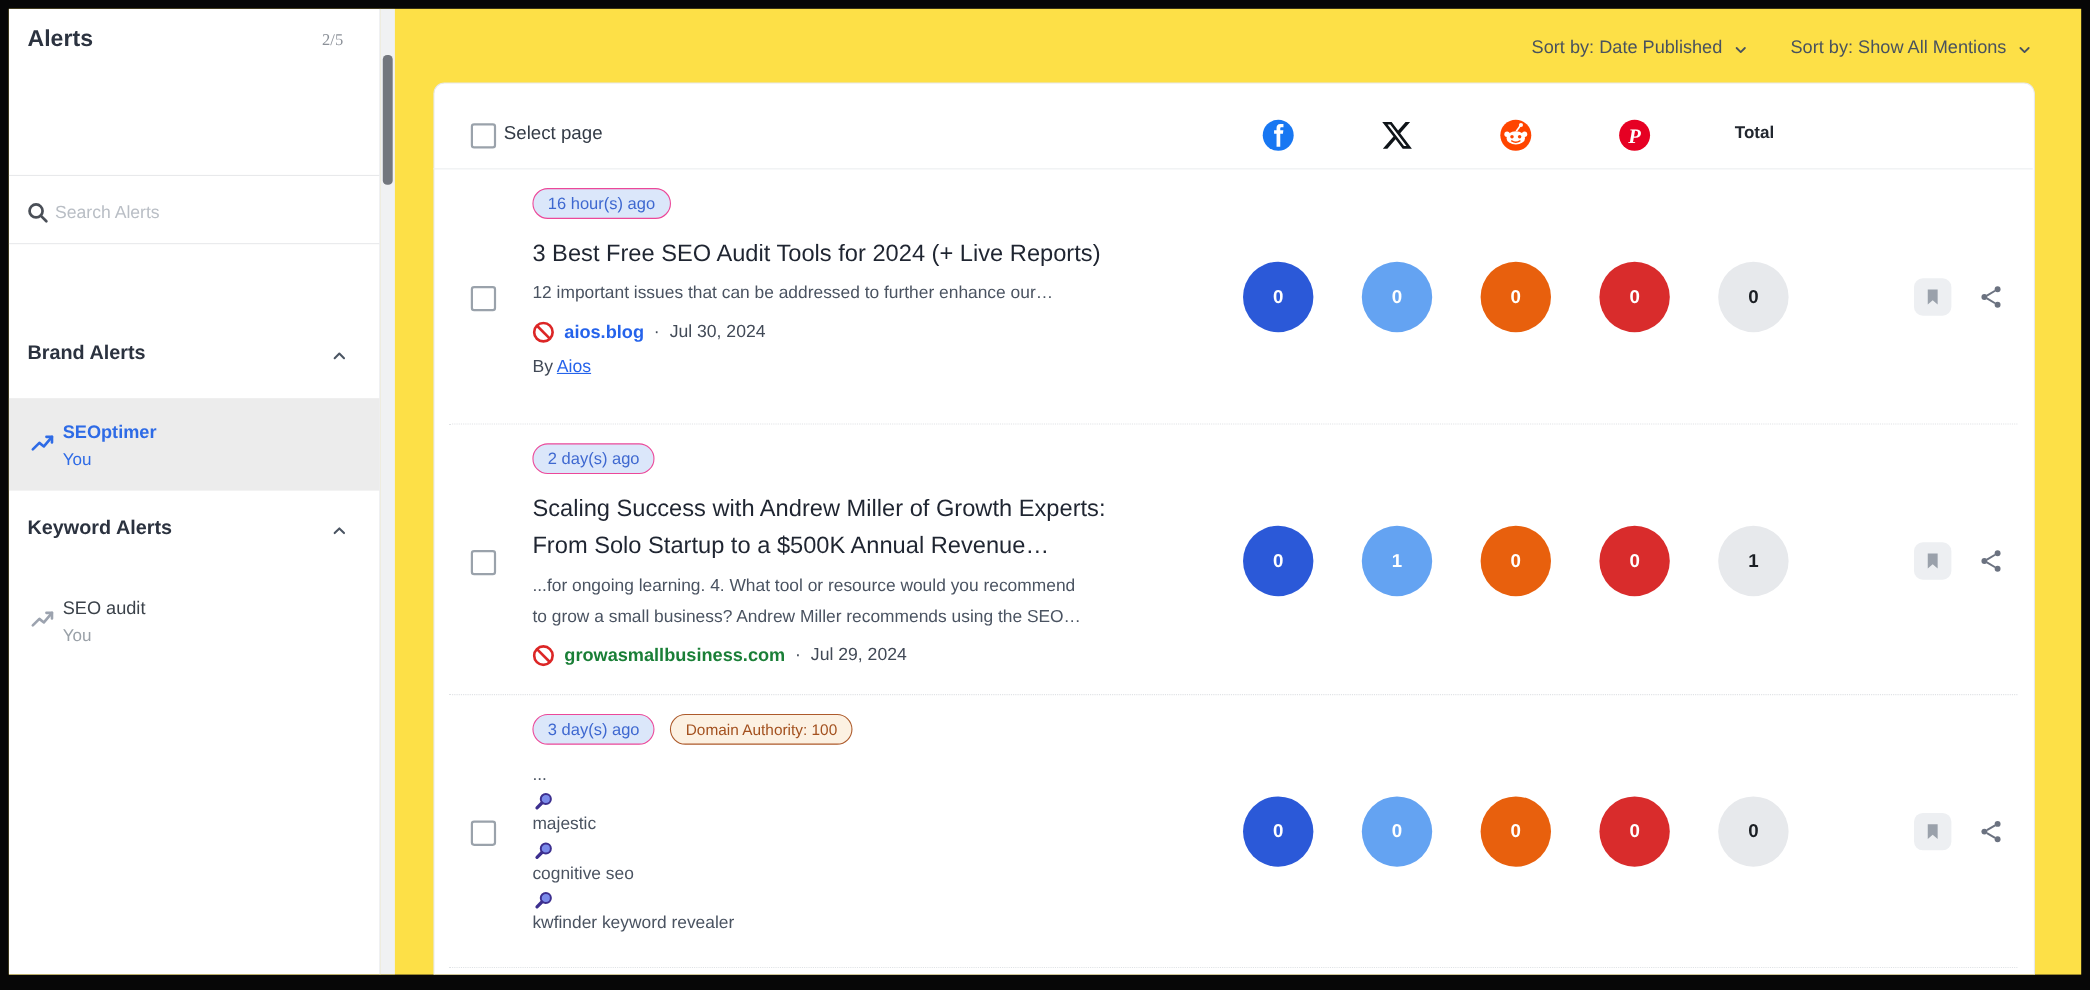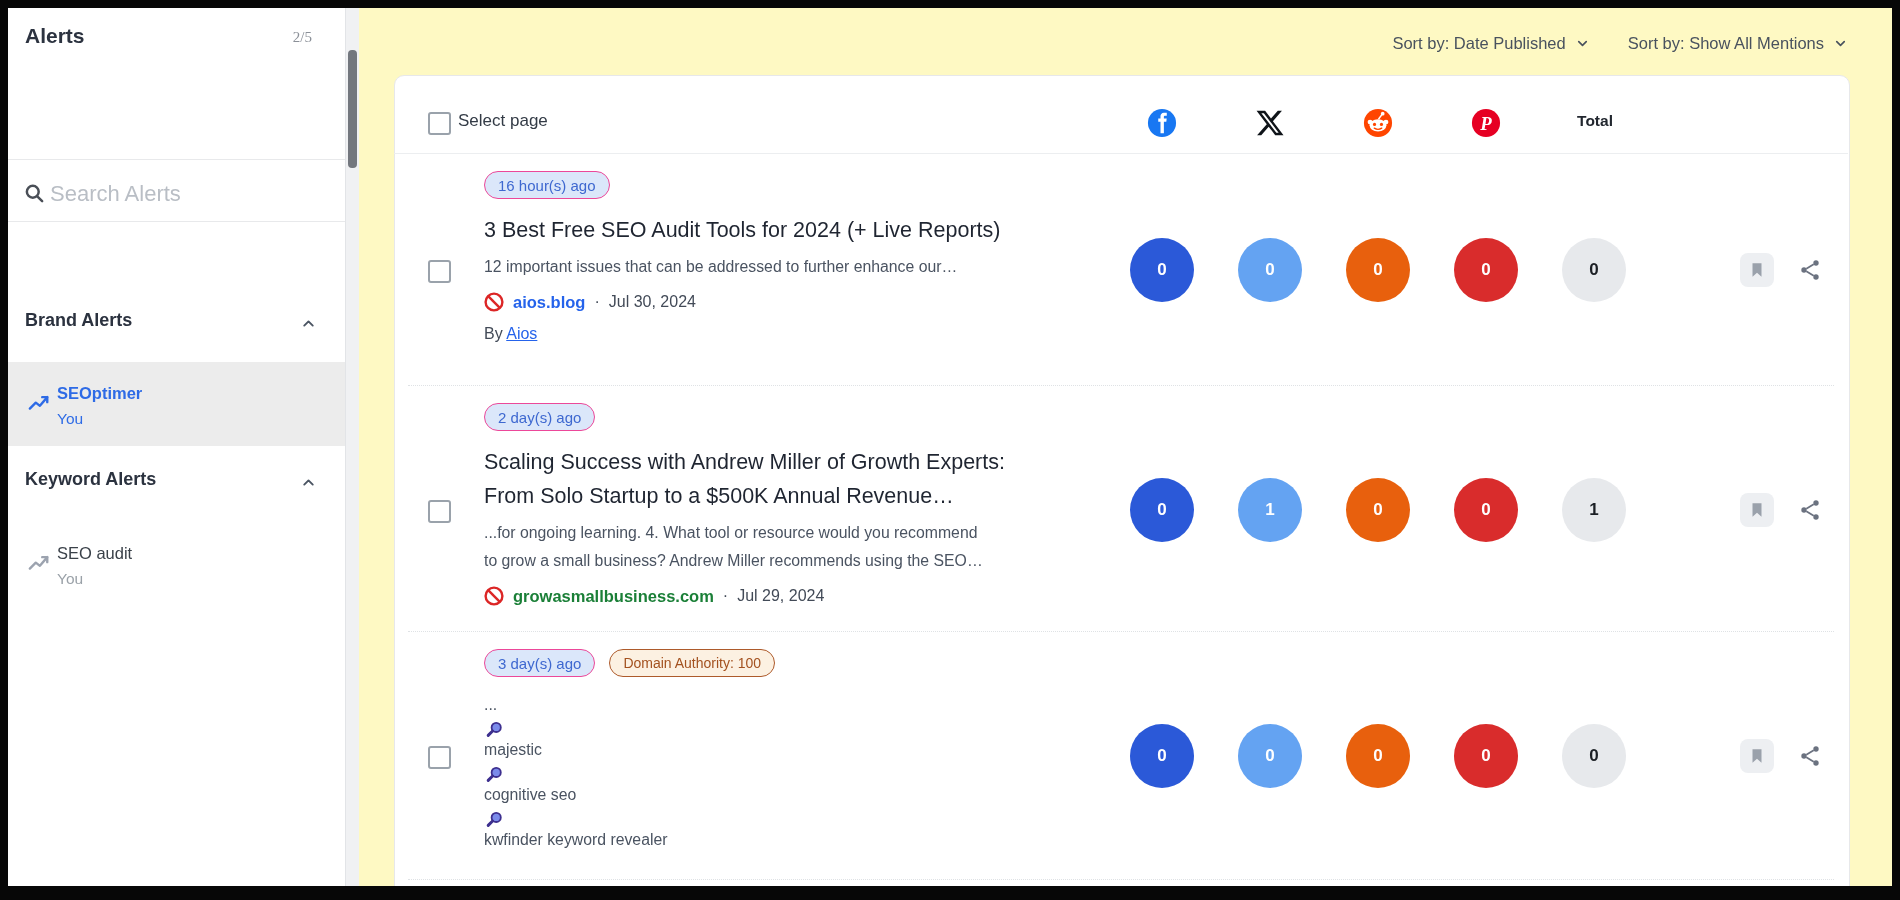--- a/index.html
+++ b/index.html
@@ -1,44 +1,44 @@
 <!DOCTYPE html>
 <html><head>
 <meta charset="utf-8">
 <style>
   html,body{margin:0;padding:0;}
   body{width:1900px;height:900px;background:#070707;position:relative;font-family:"Liberation Sans",sans-serif;}
-  .page{position:absolute;left:8px;top:8px;width:1884px;height:878px;background:#fef9c3;overflow:hidden;}
+  .page{position:absolute;left:8px;top:8px;width:1884px;height:878px;background:#fde047;overflow:hidden;}
 
   
   .sidebar{position:absolute;left:0;top:0;width:337px;height:100%;background:#fff;border-right:1px solid #e2e4e7;}
   .sb-title{position:absolute;left:17px;top:16px;font-size:21px;font-weight:bold;color:#2c3340;}
   .sb-counter{position:absolute;right:33px;top:21px;font-size:15px;color:#8b9098;font-family:Liberation Serif, serif;}
   .create-btn{position:absolute;left:17px;top:76px;width:301px;height:52px;background:#4285f4;border:none;border-radius:7px;color:#fff;font-size:17px;font-family:inherit;cursor:pointer;}
   .sb-div{position:absolute;left:0;width:337px;border-top:1px solid #e8e9eb;}
   .sb-search-icon{position:absolute;left:16px;top:175px;width:21px;height:21px;}
-  .sb-search{position:absolute;left:40px;top:168px;width:270px;height:34px;border:none;outline:none;font-size:22px;font-family:inherit;color:#3a414b;}
+  .sb-search{position:absolute;left:40px;top:168px;width:270px;height:34px;border:none;outline:none;font-size:16px;font-family:inherit;color:#3a414b;}
   .sb-search::placeholder{color:#b9bec5;}
   .sb-section{position:absolute;left:17px;font-size:18px;font-weight:bold;color:#2b323f;}
   .sb-chevron{position:absolute;right:28px;width:17px;height:17px;cursor:pointer;}
   .sb-item{position:absolute;left:0;width:337px;height:84px;cursor:pointer;}
   .sb-item.selected{background:#ececec;}
   .sb-item .ticon{position:absolute;left:20px;top:31px;width:22px;height:22px;}
   .sb-item .iname{position:absolute;left:49px;top:19px;font-size:16.5px;line-height:24px;}
   .sb-item .iowner{position:absolute;left:49px;top:46px;font-size:15.5px;line-height:22px;}
   .sb-item.selected .iname,.sb-item.selected .iowner{color:#2e6be6;font-weight:bold;}
   .sb-item.selected .iowner{font-weight:normal;}
   .sb-item.plain .iname{color:#3a4149;}
   .sb-item.plain .iowner{color:#9aa1a8;}
   .sb-scrolltrack{position:absolute;left:338px;top:0;width:13px;height:100%;background:#f0f1f3;}
   .sb-scrollthumb{position:absolute;left:2px;top:42px;width:9px;height:118px;background:#73777e;border-radius:4px;}
 
   
   .sort-row{position:absolute;top:26px;right:44px;display:flex;gap:38px;align-items:center;}
-  .sort-item{display:flex;align-items:center;gap:9px;color:#49525e;font-size:16.5px;cursor:pointer;}
+  .sort-item{display:flex;align-items:flex-end;gap:9px;color:#49525e;font-size:16.5px;cursor:pointer;}
 
   
   .card{position:absolute;left:386px;top:67px;width:1454px;height:820px;background:#fff;border:1px solid #e7e8ea;border-radius:10px;}
   .checkbox{position:absolute;width:19px;height:19px;border:2px solid #9aa2ab;border-radius:3px;background:#fff;cursor:pointer;}
   .hd-divider{position:absolute;left:386px;top:145px;width:1454px;border-top:1px solid #eceef0;}
   .row-divider{position:absolute;left:400px;width:1426px;border-top:1px dotted #dfe2e5;}
   .select-page{position:absolute;left:450px;top:103px;font-size:17px;color:#333b46;}
   .plat-icon{position:absolute;top:100px;width:30px;height:30px;}
   .total-label{position:absolute;left:1547px;top:104px;width:80px;text-align:center;font-size:15.5px;font-weight:bold;color:#22272f;}
 

